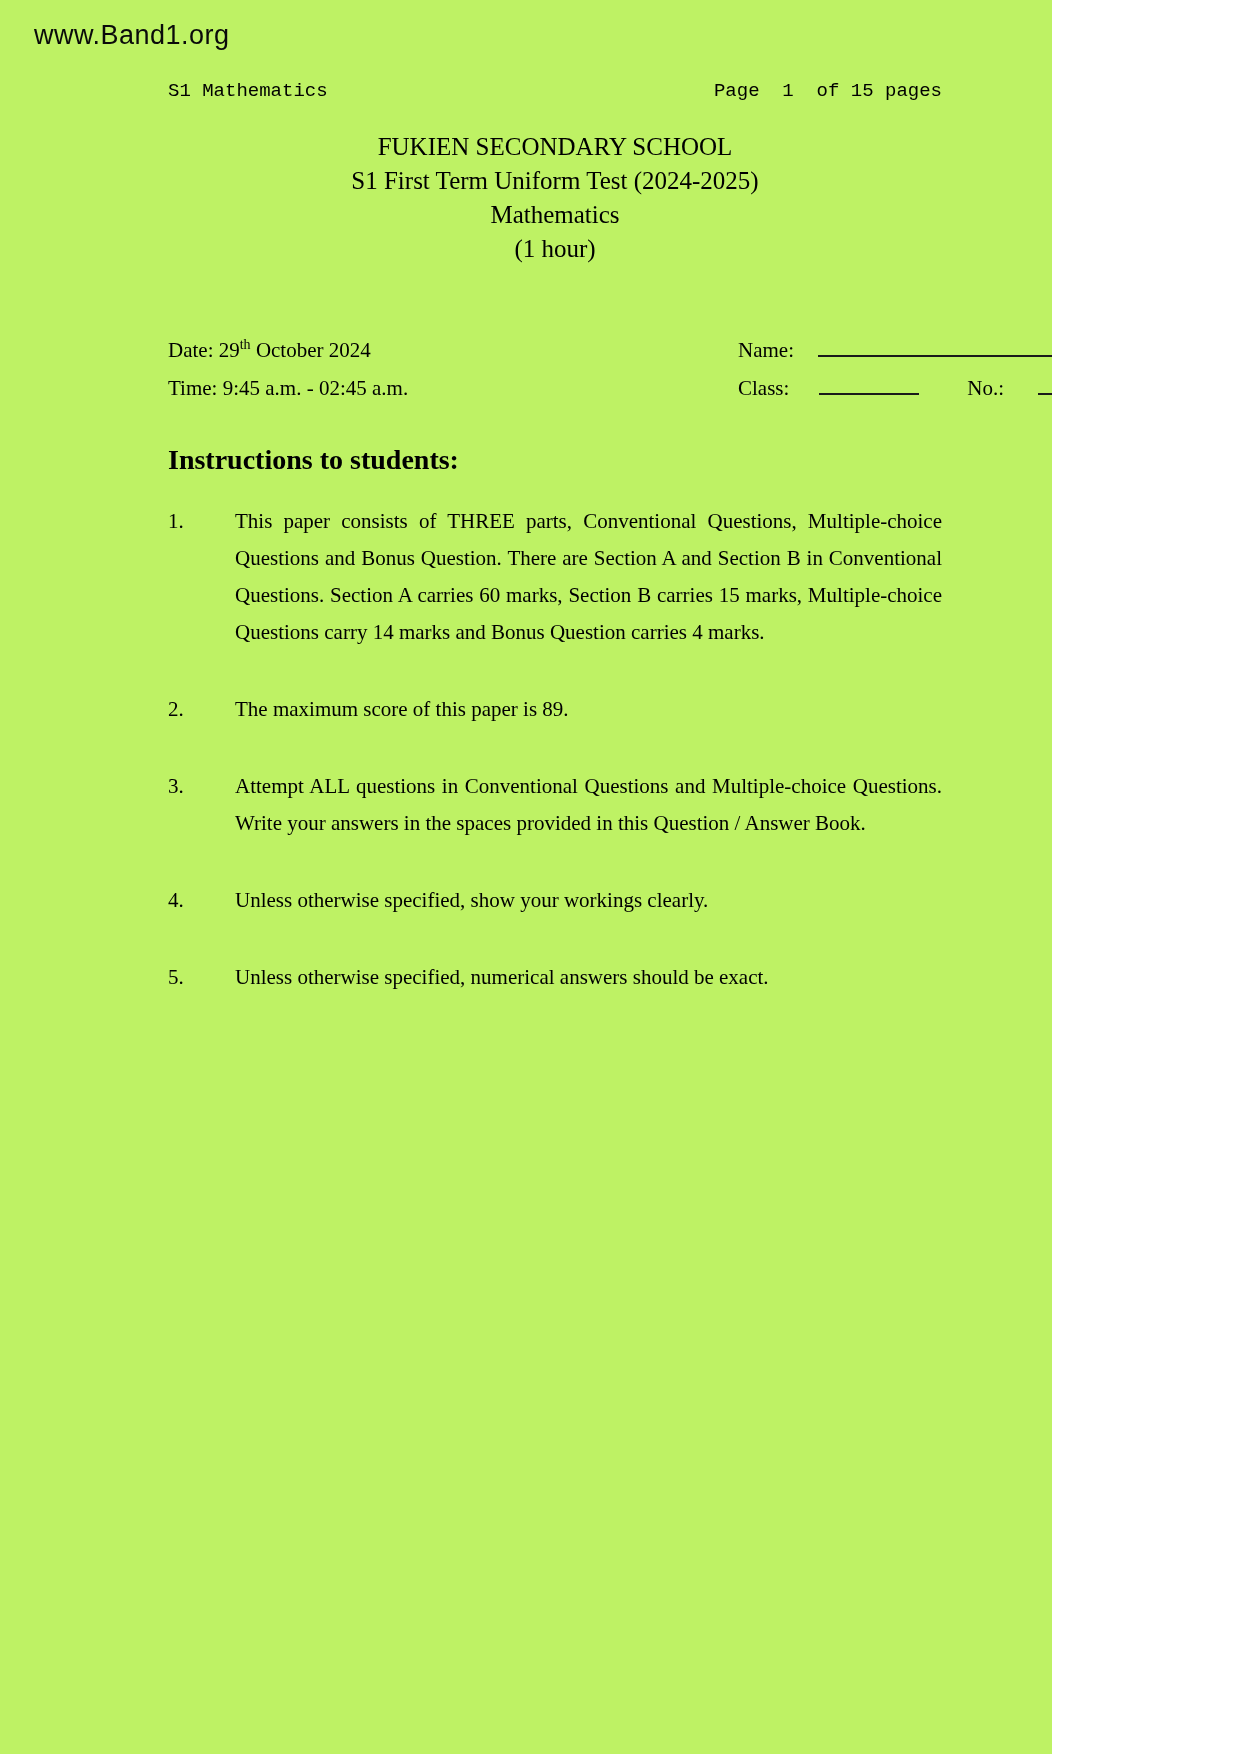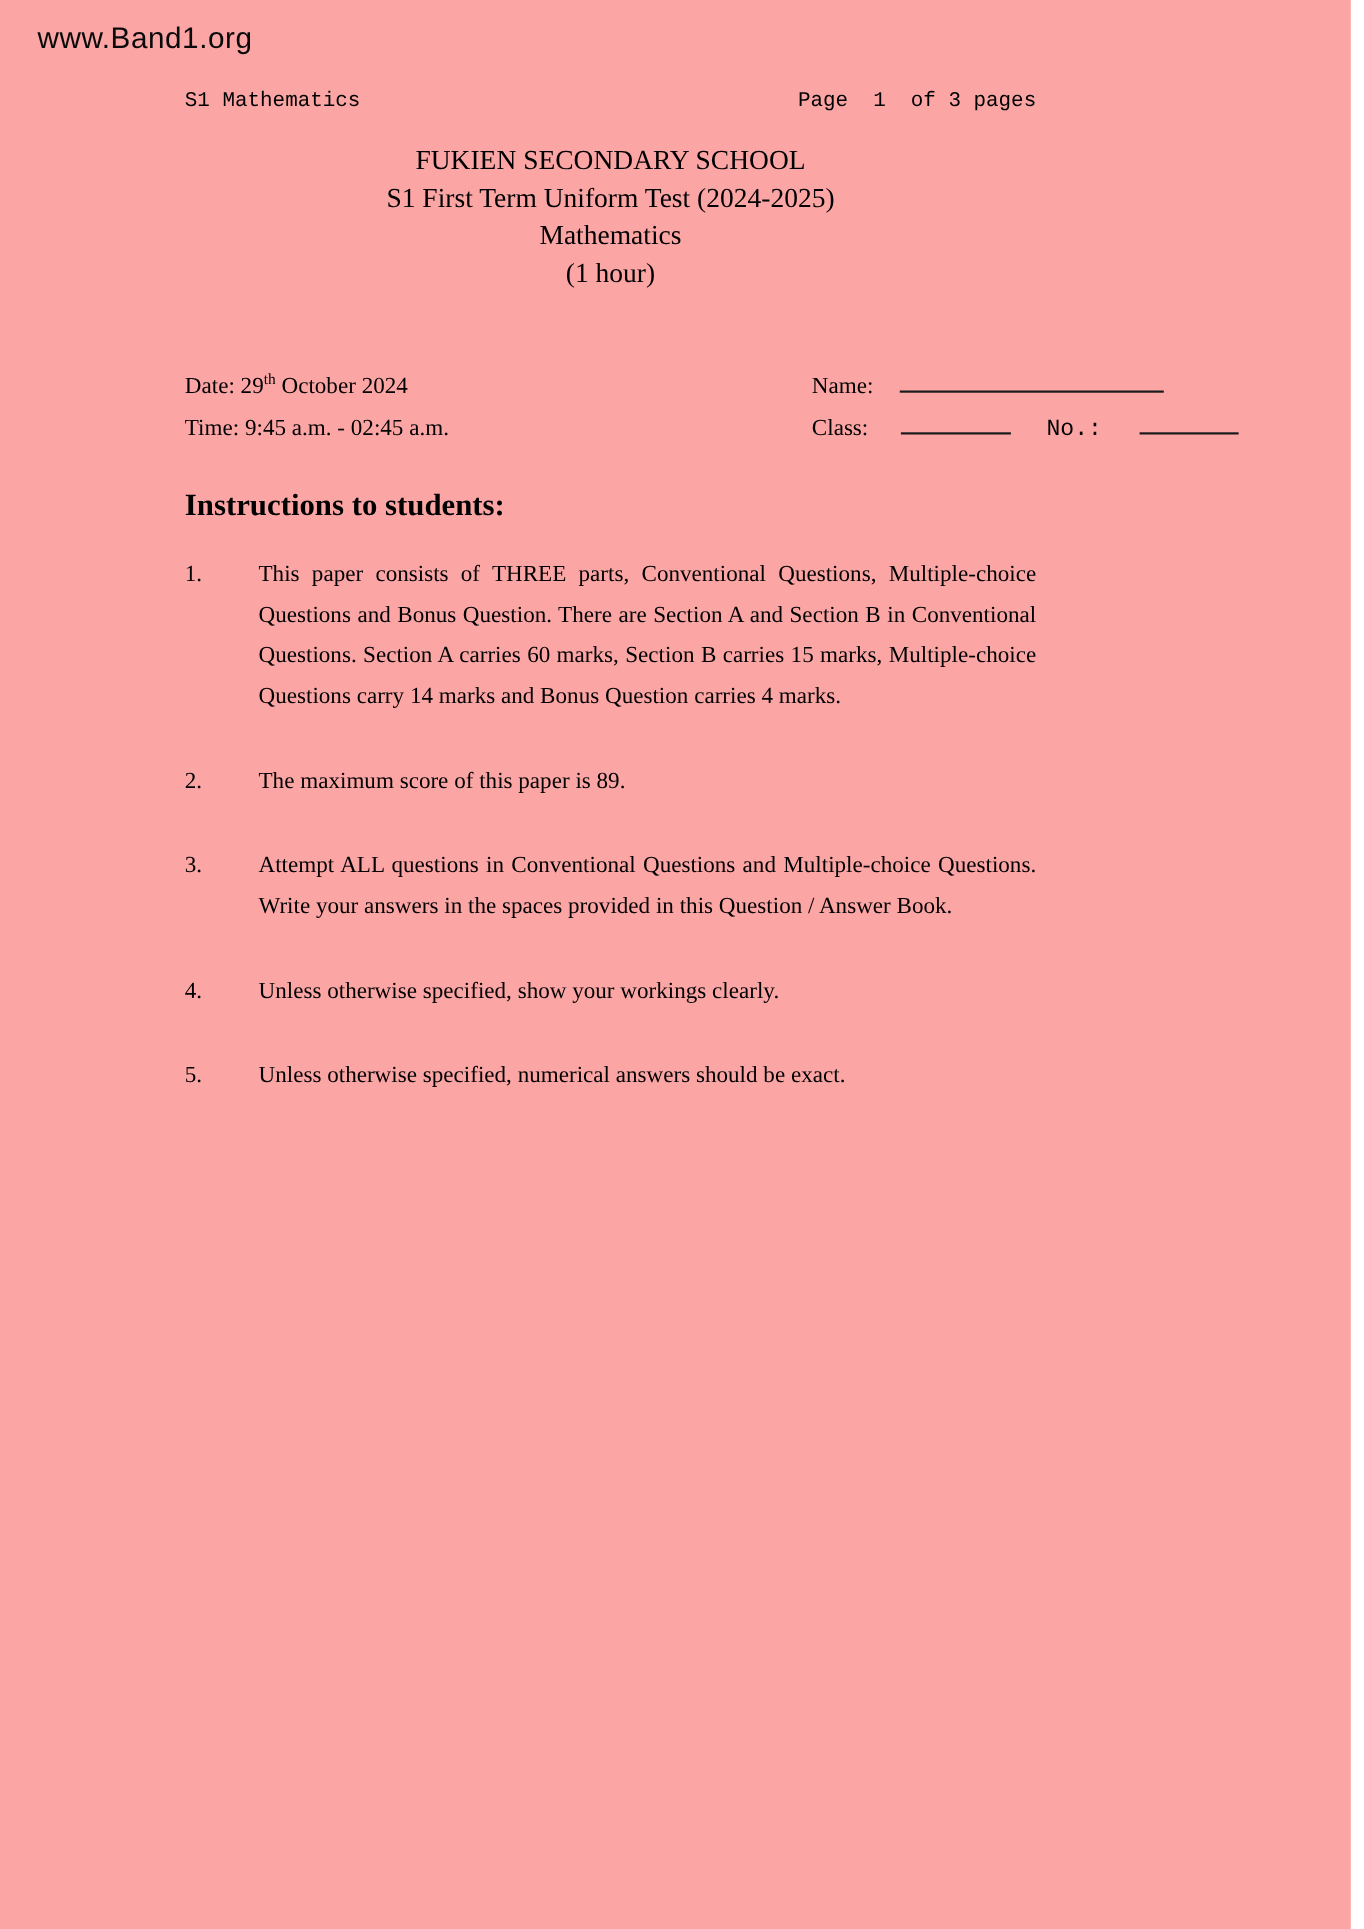--- a/index.html
+++ b/index.html
@@ -1,20 +1,20 @@
 <!DOCTYPE html>
 <html><head>
 <meta charset="utf-8">
 <style>
   html, body { margin: 0; padding: 0; background: #ffffff; }
   .page {
     position: relative;
-    width: 1228px;
+    width: 1052px;
     height: 1754px;
-    background: #fca5a5;
+    background: #bef264;
     color: #000000;
     font-family: "Liberation Serif", serif;
     overflow: hidden;
   }
   .watermark {
     position: absolute;
     left: 34px;
     top: 20px;
     font-family: "Liberation Sans", sans-serif;
     font-size: 27px;
@@ -56,21 +56,21 @@
   .info-right { display: flex; align-items: baseline; gap: 24px; }
   .fill-line {
     display: inline-block;
     border-bottom: 2px solid #1a1a1a;
     height: 22px;
     flex-shrink: 0;
   }
   .name-line  { width: 240px; }
   .class-line { width: 100px; margin-left: 6px; }
   .no-line    { width: 90px;  margin-left: 10px; }
-  .no-label   { margin-left: 8px; font-family: Liberation Mono, monospace; }
+  .no-label   { margin-left: 24px; }
   .sup {
     font-size: 14px;
     vertical-align: baseline;
     position: relative;
     top: -8px;
     text-align: right;
   }
   .pre { white-space: pre; }
   .instructions-heading {
     margin-top: 38px;
@@ -87,21 +87,21 @@
 <body>
 
 <div class="page">
 
   <div class="watermark">www.Band1.org</div>
 
   <div class="doc">
 
     <div class="doc-header">
       <span class="left">S1 Mathematics</span>
-      <span class="right">Page  1  of 3 pages</span>
+      <span class="right">Page  1  of 15 pages</span>
     </div>
 
     <div class="title-block">
       <div>FUKIEN SECONDARY SCHOOL</div>
       <div>S1 First Term Uniform Test (2024-2025)</div>
       <div>Mathematics</div>
       <div>(1 hour)</div>
     </div>
 
     <div class="info-section">

